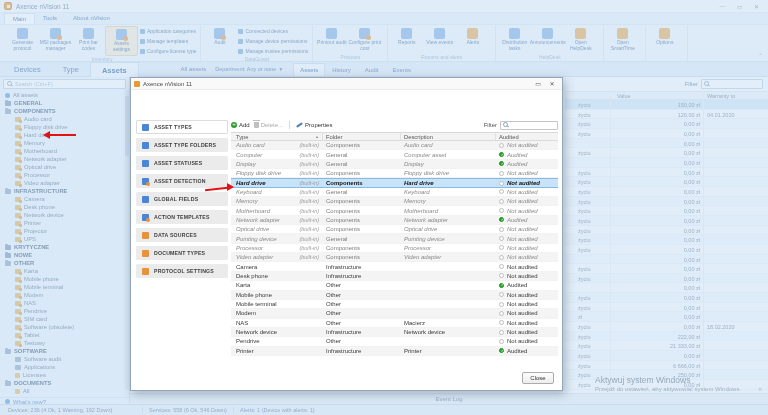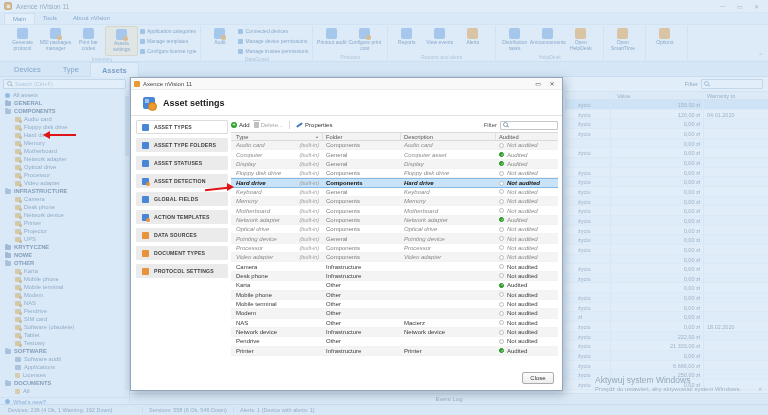--- a/index.html
+++ b/index.html
@@ -37,21 +37,21 @@
   .rico.o { background:#eba75012; background:#ecaa52; }
   .rlabel { font-size:5px; line-height:1.15; text-align:center; color:#4a709f; margin-top:1px; }
   .rsmall-wrap { display:flex; flex-direction:column; justify-content:flex-start; padding:1px 2px; gap:2px; }
   .rsbtn { display:flex; align-items:center; gap:2px; height:8px; }
   .rsico { width:5px; height:5px; border-radius:1px; background:#7aa8d8; flex:none; }
   .rsbtn span:last-child { font-size:5px; color:#4a709f; white-space:nowrap; }
   .rglabel { height:7px; font-size:5px; color:#93abc6; text-align:center; line-height:7px; }
   .rchev { position:absolute; right:5px; top:52px; font-size:6px; color:#8aa3c0; z-index:2; }
 
   .viewrow { position:absolute; left:0; top:62px; width:768px; height:15px; background:#e4eef8;
-             border-bottom:1px solid #cfdded; display:flex; align-items:flex-start;flex-direction:column; }
+             border-bottom:1px solid #cfdded; display:flex; align-items:center; }
   .bigtabs { display:flex; height:15px; margin-left:3px; }
   .bigtab { padding:0 11px; line-height:15px; font-size:7.5px; color:#3f6ca6; }
   .bigtab.sel { background:#f6fafe; border:1px solid #cddcec; border-bottom:none; font-weight:bold; color:#2c5f9e; }
   .allassets { margin-left:42px; line-height:14px; font-size:6px; color:#4a709f; }
   .dept { margin-left:9px; line-height:14px; font-size:5.5px; color:#4a709f; display:flex; gap:3px; align-items:center; }
   .smalltabs { display:flex; height:13px; margin-left:11px; }
   .stab { padding:0 6px; line-height:13px; font-size:6px; color:#4a709f; border:1px solid transparent; }
   .stab.sel { background:#f8fbfe; border:1px solid #cddcec; border-bottom:none; color:#2c5f9e; }
 
   
@@ -890,24 +890,20 @@
 
   <div class="dialog">
     <div class="dtitle">
       <span class="dico"></span>
       <span class="dtitle-text">Axence nVision 11</span>
       <span class="dtbtns">
         <span class="dwb">▭</span>
         <span class="dwb">✕</span>
       </span>
     </div>
-    <div class="dhead">
-      <span class="dhico"></span>
-      <span class="dheading">Asset settings</span>
-    </div>
 
     <div class="dnav">
 
         <div class="dnavi sel">
           <span class="dni i-b"></span>
           <span>ASSET TYPES</span>
         </div>
 
         <div class="dnavi">
           <span class="dni i-b"></span>

